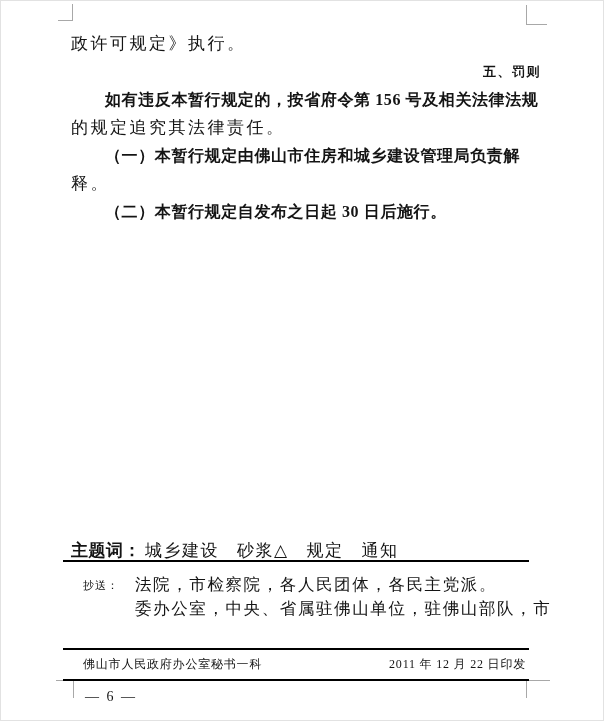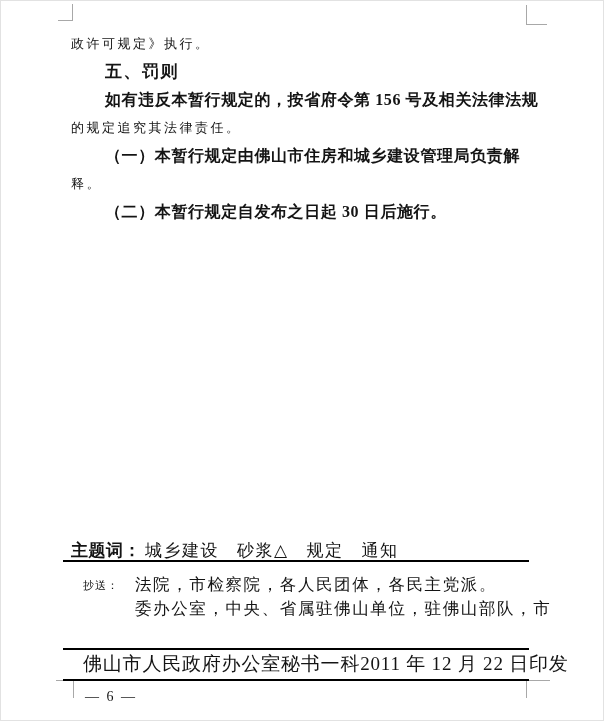--- a/index.html
+++ b/index.html
@@ -16,27 +16,27 @@
 
   
   .crop { position:absolute; }
   .crop-tl { left:57px;  top:3px;   width:14px; height:16px; border-right:1px solid #a8a8a8; border-bottom:1px solid #a8a8a8; }
   .crop-tr { left:525px; top:4px;   width:20px; height:19px; border-left:1px solid #a8a8a8;  border-bottom:1px solid #a8a8a8; }
   .crop-bl { left:55px;  top:679px; width:17px; height:17px; border-top:1px solid #a8a8a8;   border-right:1px solid #a8a8a8; }
   .crop-br { left:525px; top:679px; width:23px; height:17px; border-top:1px solid #a8a8a8;   border-left:1px solid #a8a8a8; }
 
   
   .doc-body { position:absolute; left:70px; top:29px; width:470px; }
-  .line { height:28px; line-height:28px; font-size:13px; letter-spacing:2.5px; white-space:nowrap; }
+  .line { height:28px; line-height:28px; font-size:17px; letter-spacing:2.5px; white-space:nowrap; }
   .line.tight { font-size:16px; letter-spacing:0.6px;font-weight:bold; }
   .line.indent { padding-left:34px; }
   .line.heading {
     font-weight:bold;
     font-family:Liberation Serif, serif;
-    font-size:17px; letter-spacing:1.5px;
+    font-size:13px; letter-spacing:1.5px;text-align:right;
   }
 
   
   .subject-row {
     position:absolute; left:70px; top:539px; height:22px;
     display:flex; align-items:flex-end; font-size:17px; white-space:nowrap;
   }
   .subject-label {
     font-weight:bold;
     font-family:"Liberation Sans","DejaVu Sans",sans-serif;
@@ -56,21 +56,21 @@
     font-size:11px; letter-spacing:1px; white-space:nowrap;
   }
   .cc-lines { position:absolute; left:134px; top:572px; }
   .cc-line { height:24px; line-height:24px; font-size:16.5px; letter-spacing:0.8px; white-space:nowrap; }
   .cc-line.wide { letter-spacing:1.6px; }
 
   
   .issuer-row {
     position:absolute; left:82px; top:652px; width:443px; height:22px; line-height:22px;
     display:flex; justify-content:space-between;
-    font-size:19px; letter-spacing:0.8px; white-space:nowrap;
+    font-size:12px; letter-spacing:0.8px; white-space:nowrap;
   }
 
   
   .page-number {
     position:absolute; left:78px; top:688px; width:64px;
     font-size:14px; letter-spacing:2px; text-align:center; white-space:nowrap;
   }
 </style>
 </head>
 <body>

